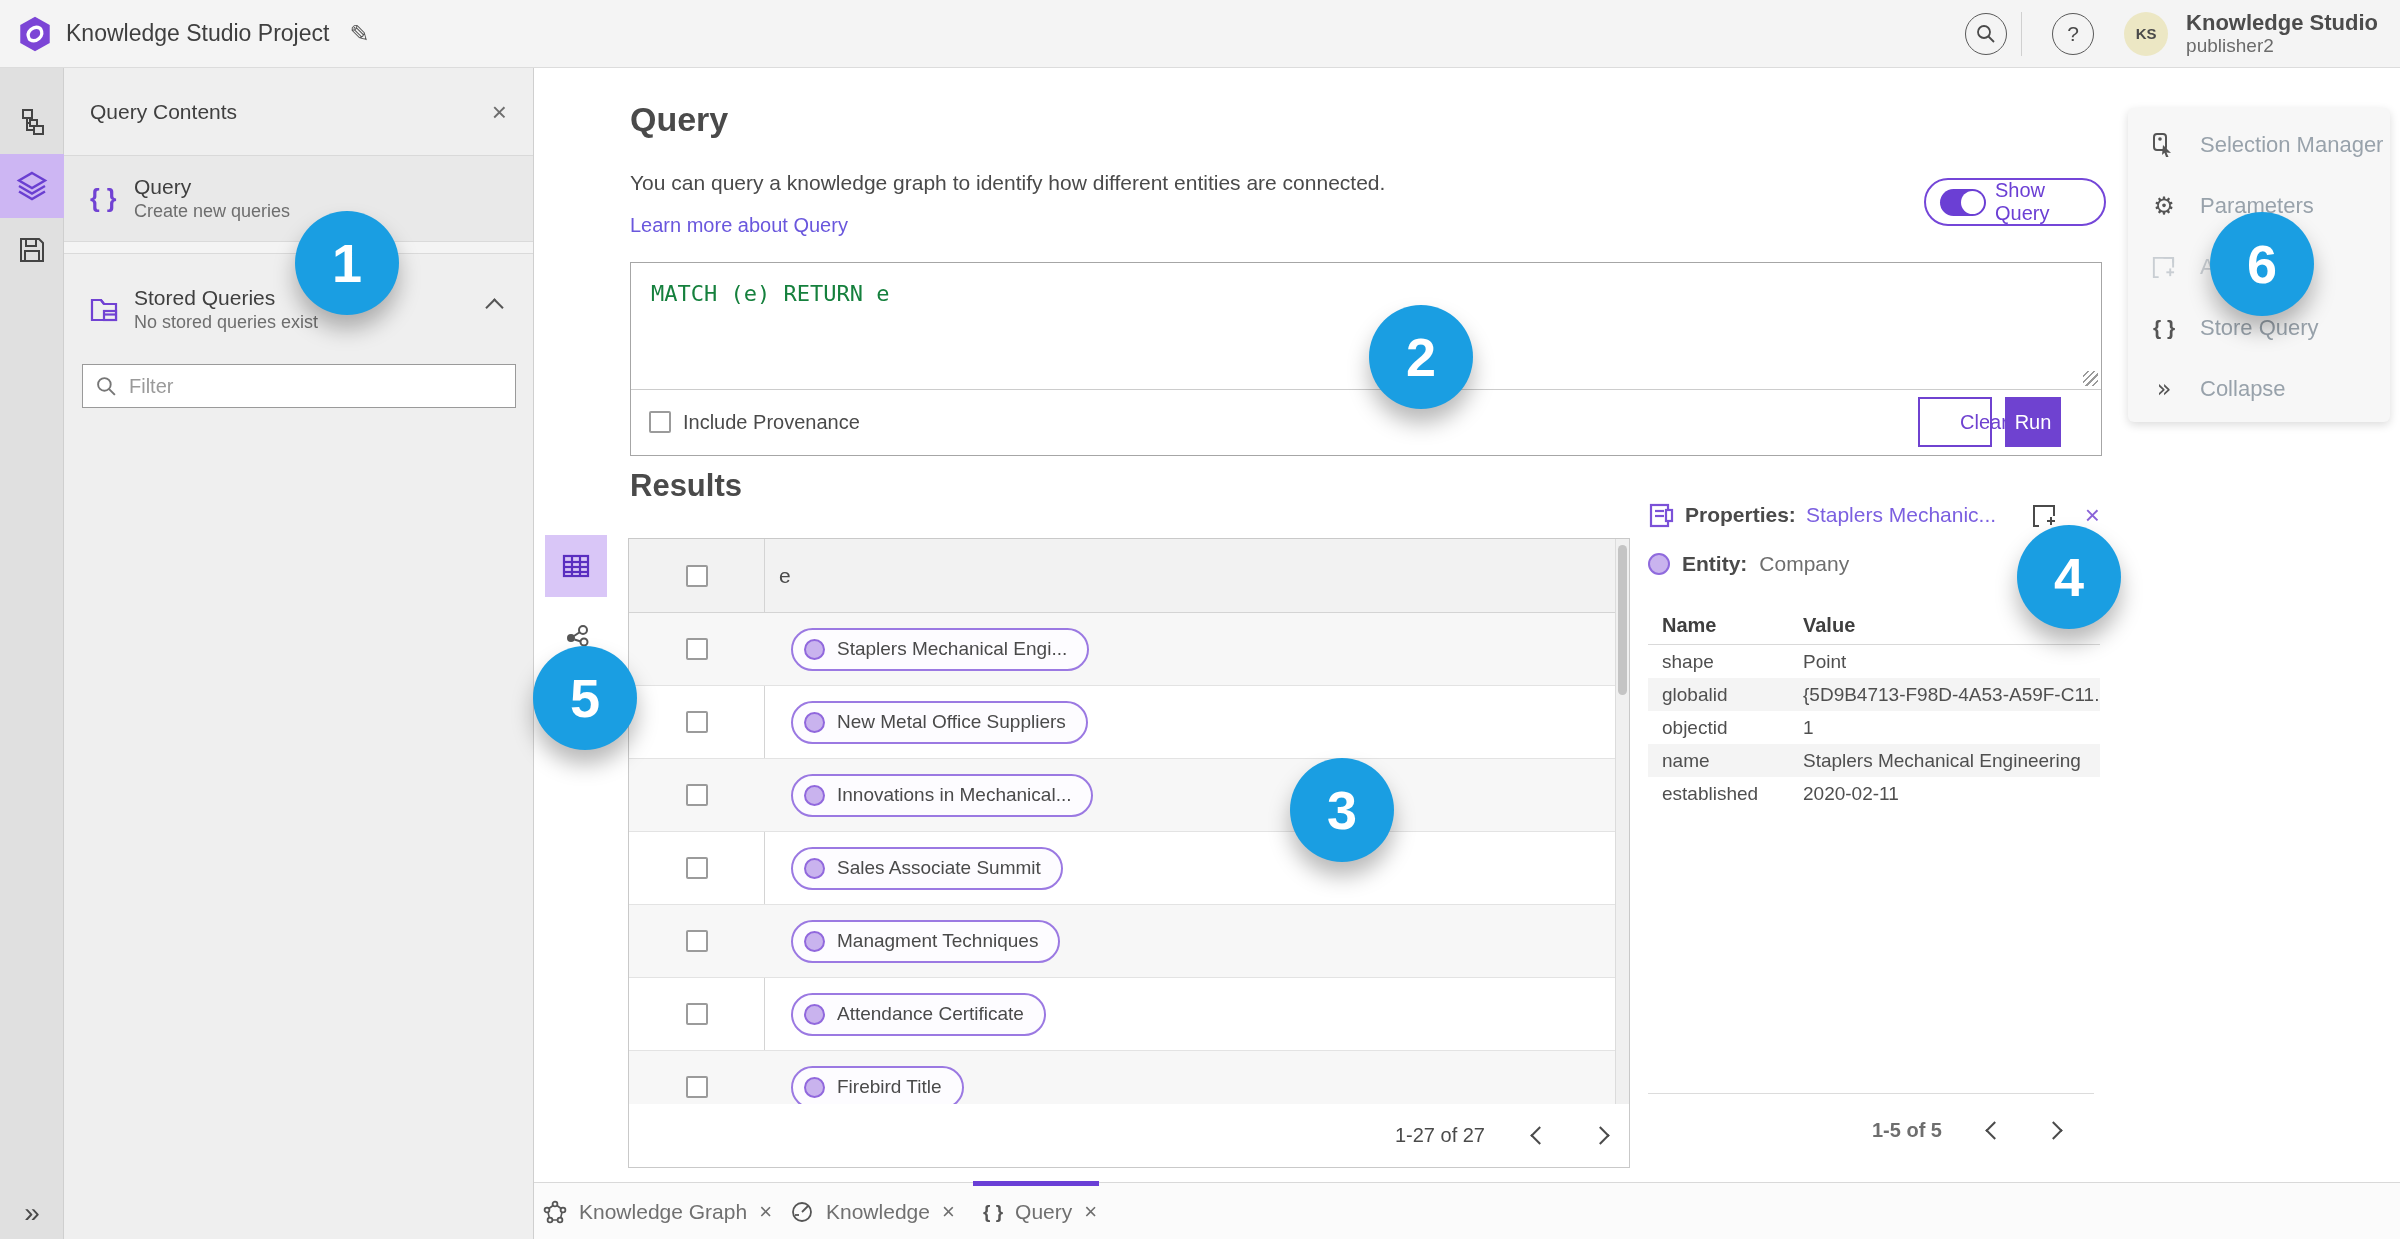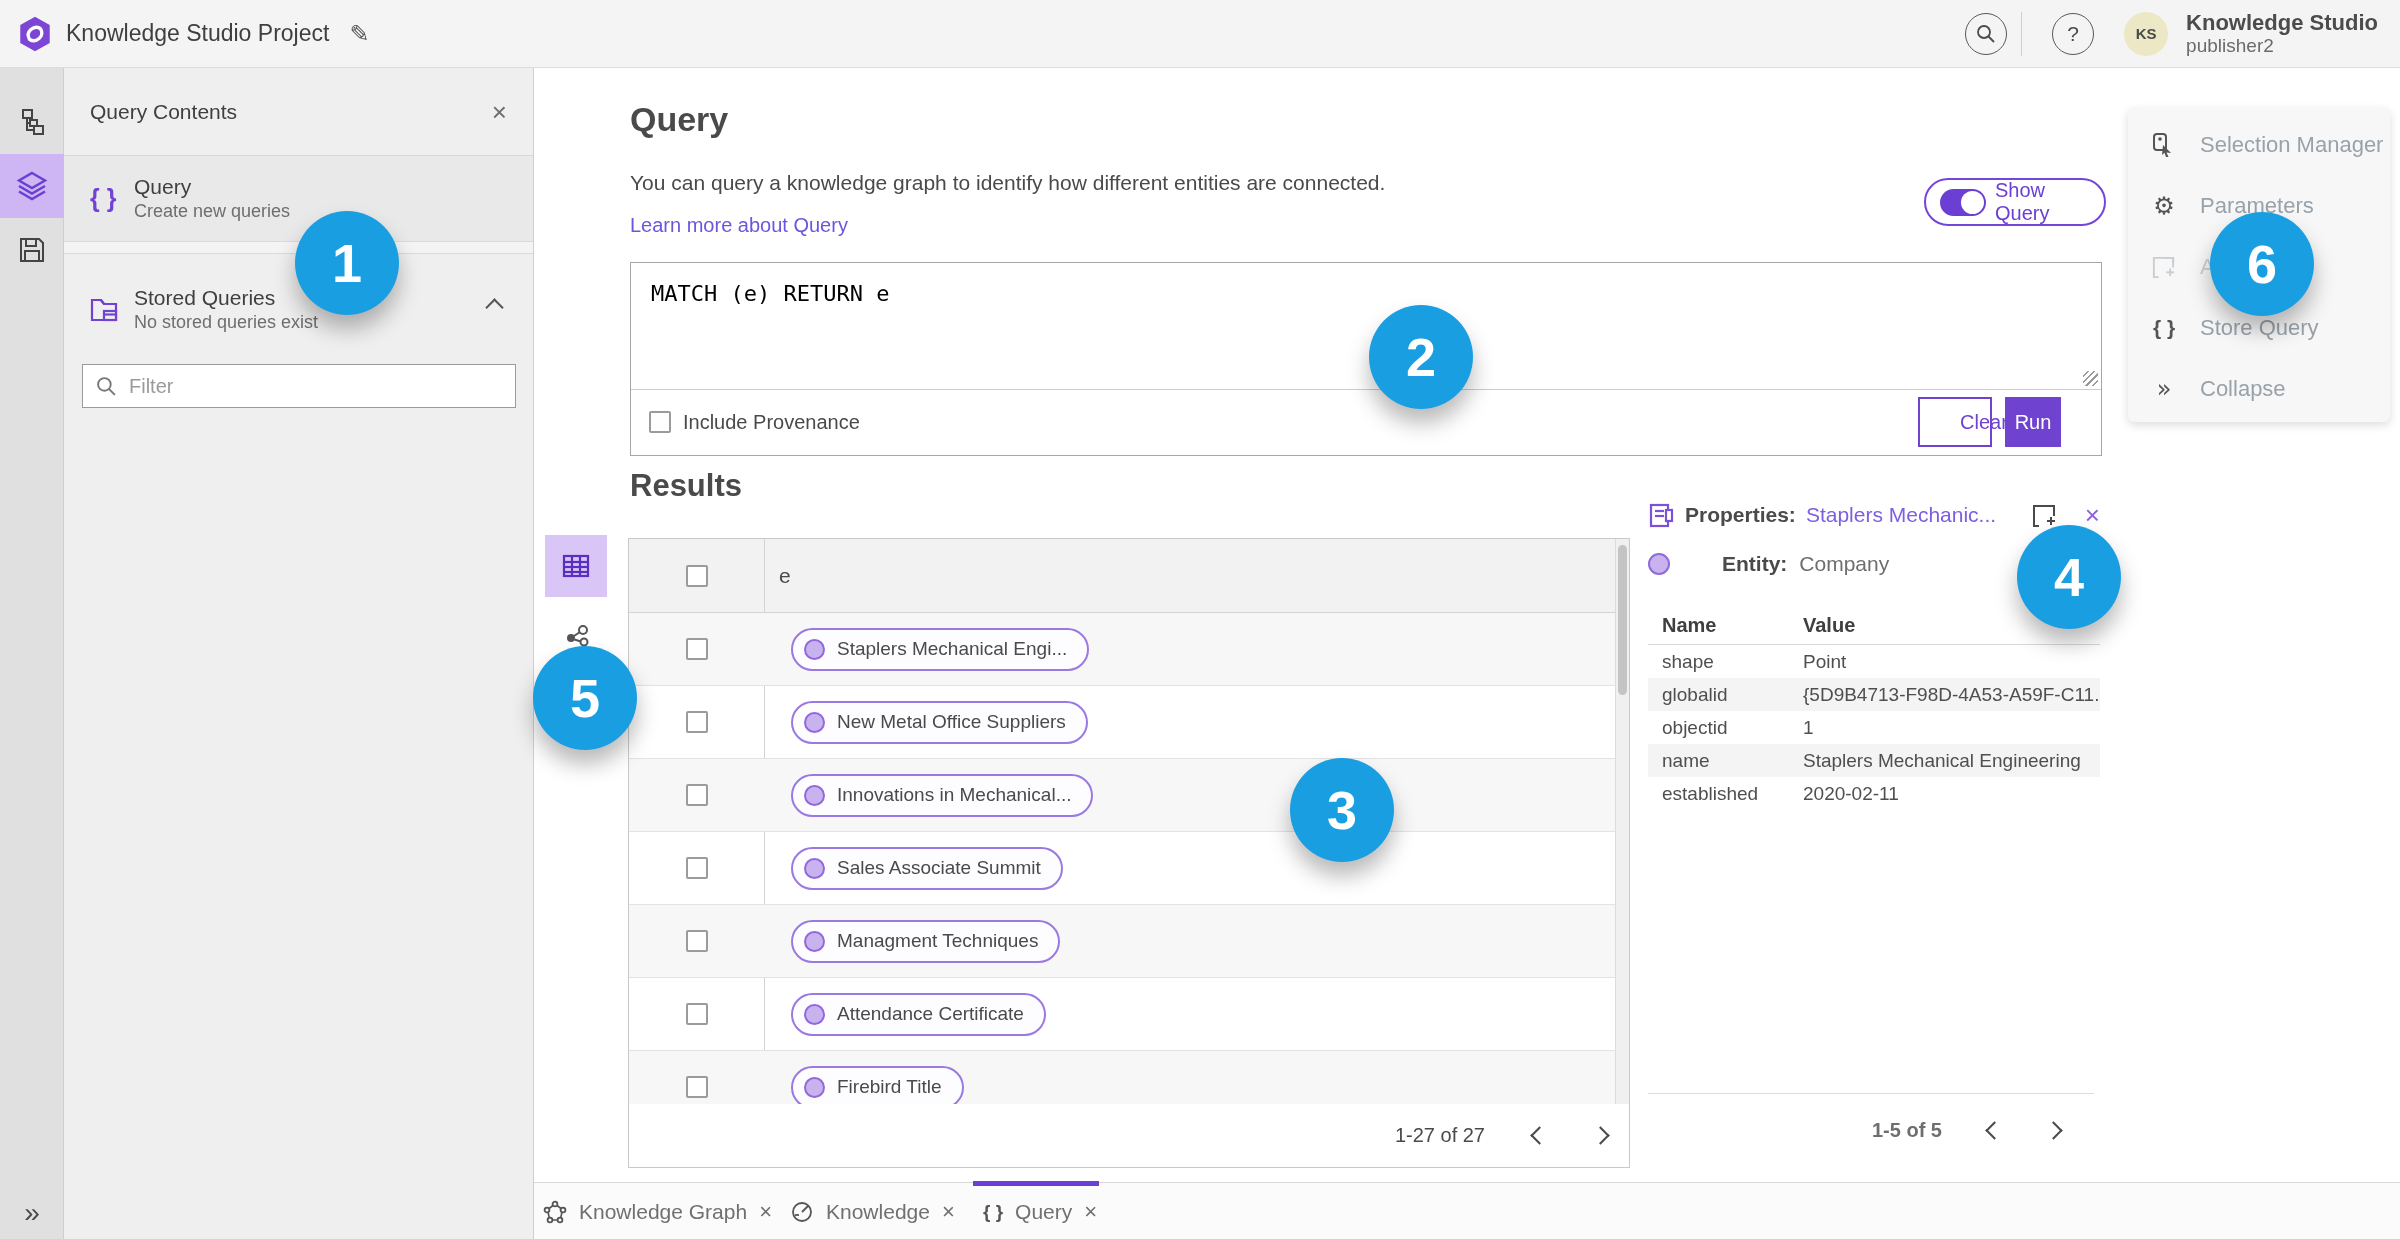--- a/index.html
+++ b/index.html
@@ -57,21 +57,21 @@
   .learn-link { position:absolute; left:96px; top:146px; font-size:20px; color:#6a57dd; cursor:pointer;}
   .toggle-pill { position:absolute; left:1390px; top:110px; width:182px; height:48px;
     border:2px solid #7446d8; border-radius:26px; display:flex; align-items:center; padding:0 14px; gap:9px;
     background:#fff; cursor:pointer;}
   .toggle-track { width:46px; height:27px; border-radius:14px; background:#6b3fd4; position:relative; flex-shrink:0;}
   .toggle-knob { position:absolute; right:2px; top:2px; width:23px; height:23px; border-radius:50%; background:#fff;}
   .toggle-label { font-size:20px; color:#6b3fd4; }
   .query-box { position:absolute; left:96px; top:194px; width:1472px; height:194px;
     border:1px solid #a6a6a6; background:#fff;}
   .query-text { position:absolute; left:0; top:0; right:0; height:127px; border-bottom:1px solid #cccccc;
-    font-family:"DejaVu Sans Mono", monospace; font-size:22px; color:#000000; padding:18px 20px; white-space:pre;}
+    font-family:"DejaVu Sans Mono", monospace; font-size:22px; color:#15803d; padding:18px 20px; white-space:pre;}
   .resize-handle { position:absolute; right:3px; top:108px; width:15px; height:15px;
     background:repeating-linear-gradient(135deg,transparent 0 3px,#9a9a9a 3px 4.5px);}
   .query-footer { position:absolute; left:0; bottom:0; right:0; height:66px; display:flex; align-items:center; padding:0 40px 0 18px;}
   .checkbox { width:22px; height:22px; border:2px solid #9b9b9b; background:#fff; border-radius:2px; cursor:pointer; flex-shrink:0;}
   .prov-label { font-size:20px; color:#4a4a4a; margin-left:12px;}
   .btn-clear { margin-left:auto; width:74px; height:50px; border:2px solid #6f42d0; background:#fff;
     color:#6f42d0; font-size:20px; cursor:pointer; font-family:"Liberation Sans",sans-serif;padding-left:40px;}
   .btn-run { margin-left:13px; width:56px; height:50px; border:none; background:#6f42d0;
     color:#fff; font-size:20px; cursor:pointer; font-family:"Liberation Sans",sans-serif;}
   .h2 { position:absolute; left:96px; top:400px; font-size:31px; font-weight:bold; color:#4a4a4a;}
@@ -105,21 +105,21 @@
   .chev-up { transform:rotate(135deg); border-color:#555; }
   
   .props { position:absolute; left:1114px; top:427px; width:452px; height:672px;}
   .props-title-row { display:flex; align-items:center; gap:10px; height:40px;}
   .props-title { font-size:21px; font-weight:bold; color:#4a4a4a;}
   .props-link { font-size:21px; color:#7b5fe0; cursor:pointer; white-space:nowrap;}
   .props-addmap { margin-left:auto; cursor:pointer; }
   .props-close { font-size:26px; color:#8a63d8; cursor:pointer; margin-left:18px; line-height:1;}
   .entity-row { display:flex; align-items:center; gap:12px; margin-top:12px; height:34px;}
   .entity-dot { width:22px; height:22px; border-radius:50%; background:#c9b3ee; border:2px solid #8f6add;}
-  .entity-label { font-size:21px; font-weight:bold; color:#4a4a4a;margin-left:40px;}
+  .entity-label { font-size:21px; font-weight:bold; color:#4a4a4a;}
   .entity-value { font-size:21px; color:#6e6e6e;}
   .ptable { margin-top:26px; }
   .ptable-head { display:flex; height:38px; align-items:center; border-bottom:1px solid #d9d9d9;}
   .ptable-head .pcol1 { font-weight:bold; font-size:20px; color:#3f3f3f;}
   .ptable-head .pcol2 { font-weight:bold; font-size:20px; color:#3f3f3f;}
   .prow { display:flex; height:33px; align-items:center; }
   .prow.alt { background:#f4f4f4; }
   .pcol1 { width:155px; padding-left:14px; font-size:19px; color:#4f4f4f; flex-shrink:0;}
   .pcol2 { font-size:19px; color:#4f4f4f; white-space:nowrap; overflow:hidden;}
   .props-pag { position:absolute; left:0; right:6px; top:598px; border-top:1px solid #dcdcdc;

